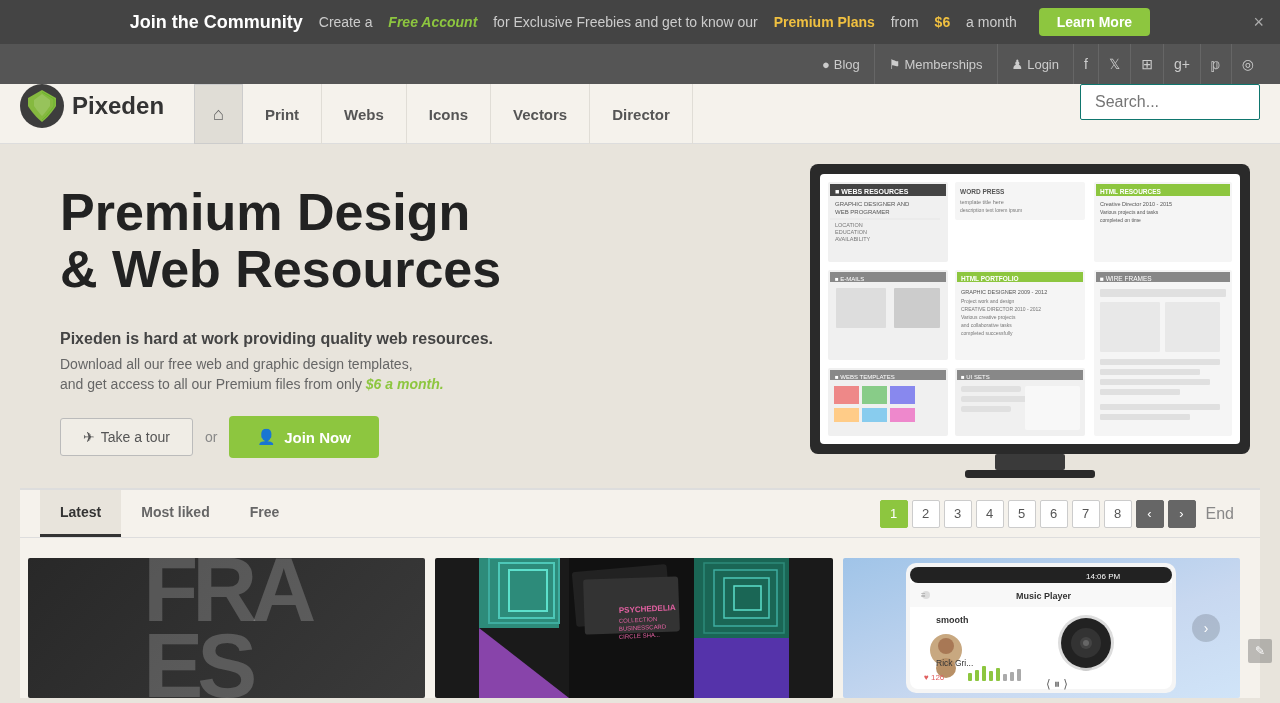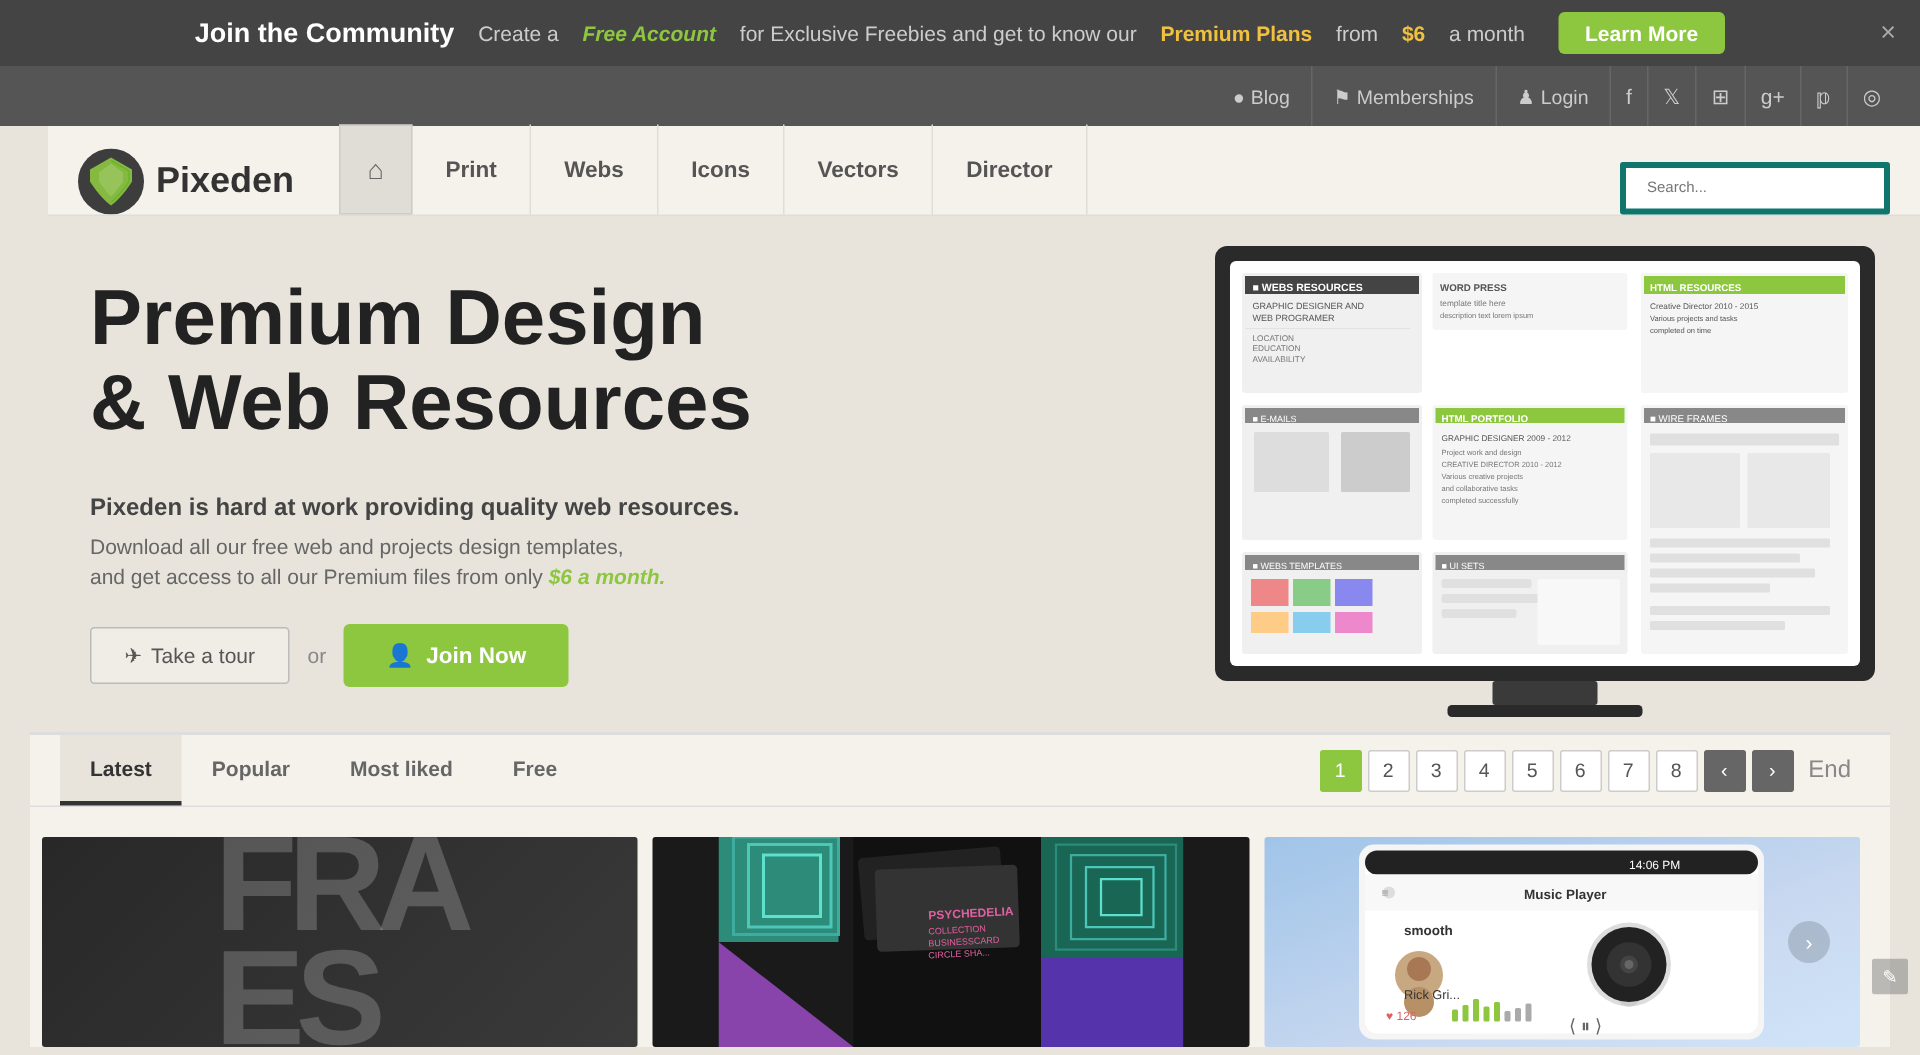--- a/index.html
+++ b/index.html
@@ -80,25 +80,24 @@
       align-items: center;
       cursor: pointer;
       border-right: 1px solid #666;
     }
     .top-nav-social:last-child { border-right: none; }
 
     
     .main-header {
       background: #f5f2ec;
       display: flex;
-      align-items: flex-end;
+      align-items: flex-start;
       padding: 0 20px;
       height: 60px;
       border-bottom: 1px solid #ddd;
-      margin-left: 32px;
     }
     .logo-area {
       display: flex;
       align-items: center;
       margin-right: 30px;
       text-decoration: none;
     }
     .logo-icon {
       width: 44px;
       height: 44px;
@@ -131,24 +130,24 @@
       background: #e0ddd6;
       border: 1px solid #ccc;
       color: #666;
       font-size: 18px;
       padding: 0 18px;
     }
     .search-area {
       margin-left: auto;
     }
     .search-input {
-      border: 4px solid #0f766e;
+      border: 1px solid #0f766e;
       background: #fff;
       padding: 8px 14px;
-      font-size: 10px;
+      font-size: 16px;
       color: #c2410c;
       width: 180px;
       outline: none;
       border-radius: 2px;
     }
 
     
     .hero {
       background: #e8e4dc;
       display: flex;
@@ -389,21 +388,21 @@
   </div>
 </div>
 
 <div class="hero">
   <div class="hero-text">
     <h1 class="hero-title">
       <span>Premium Design</span><br>
       <span>&amp; Web Resources</span>
     </h1>
     <p class="hero-subtitle">Pixeden is hard at work providing quality web resources.</p>
-    <p class="hero-desc">Download all our free web and projects design templates,</p>
+    <p class="hero-desc">Download all our free web and graphic design templates,</p>
     <p class="hero-desc">
       <span>and get access to all our Premium files from only</span>
       <span class="hero-price">$6 a month.</span>
     </p>
     <div class="hero-buttons">
       <button class="tour-btn">
         <span>✈</span>
         <span>Take a tour</span>
       </button>
       <span class="or-text">or</span>
@@ -489,21 +488,20 @@
 
       <rect x="215" y="300" width="70" height="16" rx="2" fill="#3a3a3a"></rect>
       <rect x="185" y="316" width="130" height="8" rx="3" fill="#2a2a2a"></rect>
     </svg>
   </div>
 </div>
 
 <div class="content-section">
   <div class="tabs-bar">
     <div class="tab-item active">Latest</div>
-    <div class="tab-item">Popular</div>
     <div class="tab-item">Most liked</div>
     <div class="tab-item">Free</div>
 
     <div class="pagination">
       <div class="page-btn active">1</div>
       <div class="page-btn">2</div>
       <div class="page-btn">3</div>
       <div class="page-btn">4</div>
       <div class="page-btn">5</div>
       <div class="page-btn">6</div>

